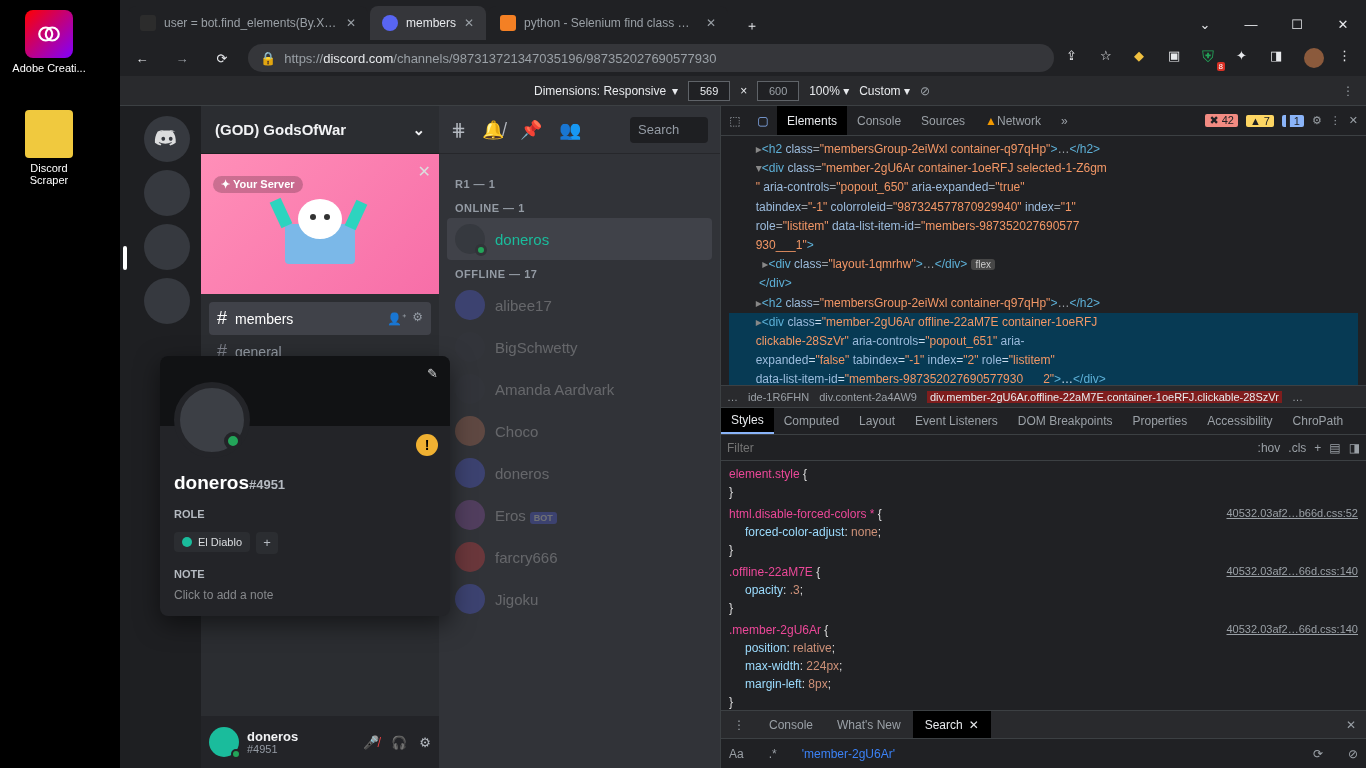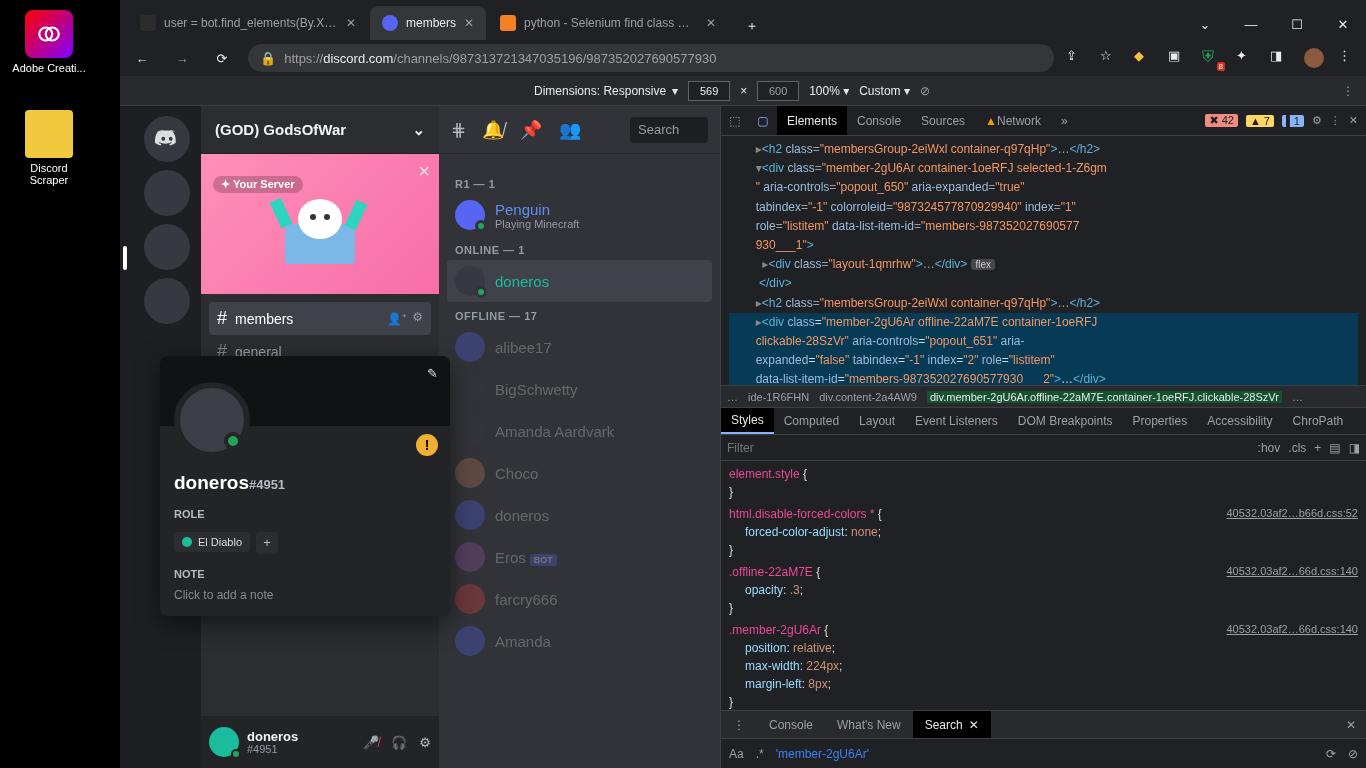--- a/index.html
+++ b/index.html
@@ -106,42 +106,42 @@
 .dthdr .b-wrn{background:#fdd663;color:#202124;padding:0 4px;border-radius:2px;}
 .dthdr .b-inf{background:#8ab4f8;color:#202124;padding:0 4px;border-radius:2px;}
 
 .elpane { flex:1; overflow:hidden; padding:4px 8px; line-height:1.6; color:#9aa0a6;}
 .elpane .ln{ white-space:pre; }
 .tag{color:#5db0d7;} .attr{color:#9bbbdc;} .val{color:#f29766;} .sel-hl{background:#073a54;color:#cde;} .arrow{color:#888;}
 .flexpill{background:#474747;color:#ccc;font-size:10px;padding:0 4px;border-radius:3px;margin-left:4px;}
 
 .crumbs{height:22px;background:#292a2d;border-top:1px solid #3c4043;display:flex;align-items:center;padding:0 6px;gap:10px;font-size:11px;color:#9aa0a6;overflow:hidden;}
 .crumbs span{cursor:pointer; white-space:nowrap;}
-.crumbs .cact{color:#e8eaed;background:#14532d;padding:0 3px;}
+.crumbs .cact{color:#e8eaed;background:#7f1d1d;padding:0 3px;}
 
 .styhdr{height:28px;display:flex;align-items:center;border-top:1px solid #3c4043;border-bottom:1px solid #3c4043;}
 .styhdr .stab{padding:0 10px;color:#9aa0a6;cursor:pointer;height:100%;display:flex;align-items:center;}
 .styhdr .stab.act{color:#e8eaed;border-bottom:2px solid #8ab4f8;background:#000;}
 
 .filterrow{height:26px;display:flex;align-items:center;border-bottom:1px solid #3c4043;padding:0 6px;gap:8px;color:#9aa0a6;}
 .filterrow input{flex:1;background:transparent;border:none;color:#5eead4;font-size:12px;outline:none;}
 
 .stypane{flex:1;overflow:hidden;padding:4px 8px;line-height:1.5;min-height:200px;}
 .stypane .rule{margin-bottom:4px;position:relative;}
 .stypane .selr{color:#ec4899;}
 .stypane .prop{color:#9cdcfe;margin-left:16px;}
 .stypane .pval{color:#ce9178;}
 .stypane .src{position:absolute;right:0;top:0;color:#9aa0a6;text-decoration:underline;cursor:pointer;font-size:11px;margin-left:44px;}
 
 .drawer{height:28px;background:#292a2d;border-top:1px solid #3c4043;display:flex;align-items:center;}
 .drawer .dtab2{padding:0 12px;color:#9aa0a6;cursor:pointer;height:100%;display:flex;align-items:center;gap:6px;}
 .drawer .dtab2.act{background:#000;color:#e8eaed;}
 .drawer .dclose{margin-left:auto;padding:0 10px;color:#9aa0a6;cursor:pointer;}
 
-.searchrow{height:30px;display:flex;align-items:center;padding:0 8px;gap:12px;color:#9aa0a6;border-top:1px solid #3c4043;}
+.searchrow{height:30px;display:flex;align-items:center;padding:0 8px;gap:25px;color:#9aa0a6;border-top:1px solid #3c4043;}
 .searchrow input{flex:1;background:transparent;border:none;color:#3b82f6;font-size:12px;outline:none;font-family:inherit;}
 .searchrow .sbtn{cursor:pointer;}
 
 svg{display:block;}
 </style>
 </head>
 <body>
 
 <div class="desktop-icon" style="left:10px;top:10px">
   <div class="ic" style="background:linear-gradient(135deg,#ff0000,#8000ff);display:flex;align-items:center;justify-content:center;color:#fff;font-size:20px">
@@ -287,29 +287,20 @@
       <div class="maincol">
         <div class="mainhdr">
           <span class="icn">⋕</span>
           <span class="icn">🔔̸</span>
           <span class="icn">📌</span>
           <span class="icn" style="color:#fff">👥</span>
           <div class="search">Search</div>
         </div>
         <div class="memlist">
           <div class="mgroup">R1 — 1</div>
-          <div class="member">
-              <div class="mav" style="background:#5865f2">
-                <div class="dot"></div>
-              </div>
-              <div>
-                <div class="mname" style="color:#5e8ff0">Penguin</div>
-                <div class="msub">Playing Minecraft</div>
-              </div>
-            </div>
 
           <div class="mgroup">ONLINE — 1</div>
           <div class="member sel">
               <div class="mav" style="background:#36393f">
                 <div class="dot"></div>
               </div>
               <div class="mname" style="color:#1abc9c">doneros</div>
             </div>
 
           <div class="mgroup">OFFLINE — 17</div>
@@ -336,21 +327,21 @@
           <div class="member offline">
               <div class="mav" style="background:#9b59b6"></div>
               <div><span class="mname">Eros</span><span class="bot">BOT</span></div>
             </div>
           <div class="member offline">
               <div class="mav" style="background:#ed4245"></div>
               <div class="mname">farcry666</div>
             </div>
           <div class="member offline">
               <div class="mav"></div>
-              <div class="mname">Amanda</div>
+              <div class="mname">Jigoku</div>
             </div>
         </div>
       </div>
 
       <div class="popout">
         <div class="ph">
           <span class="pedit">✎</span>
           <div class="pav">
               <div class="dot"></div>
             </div>

